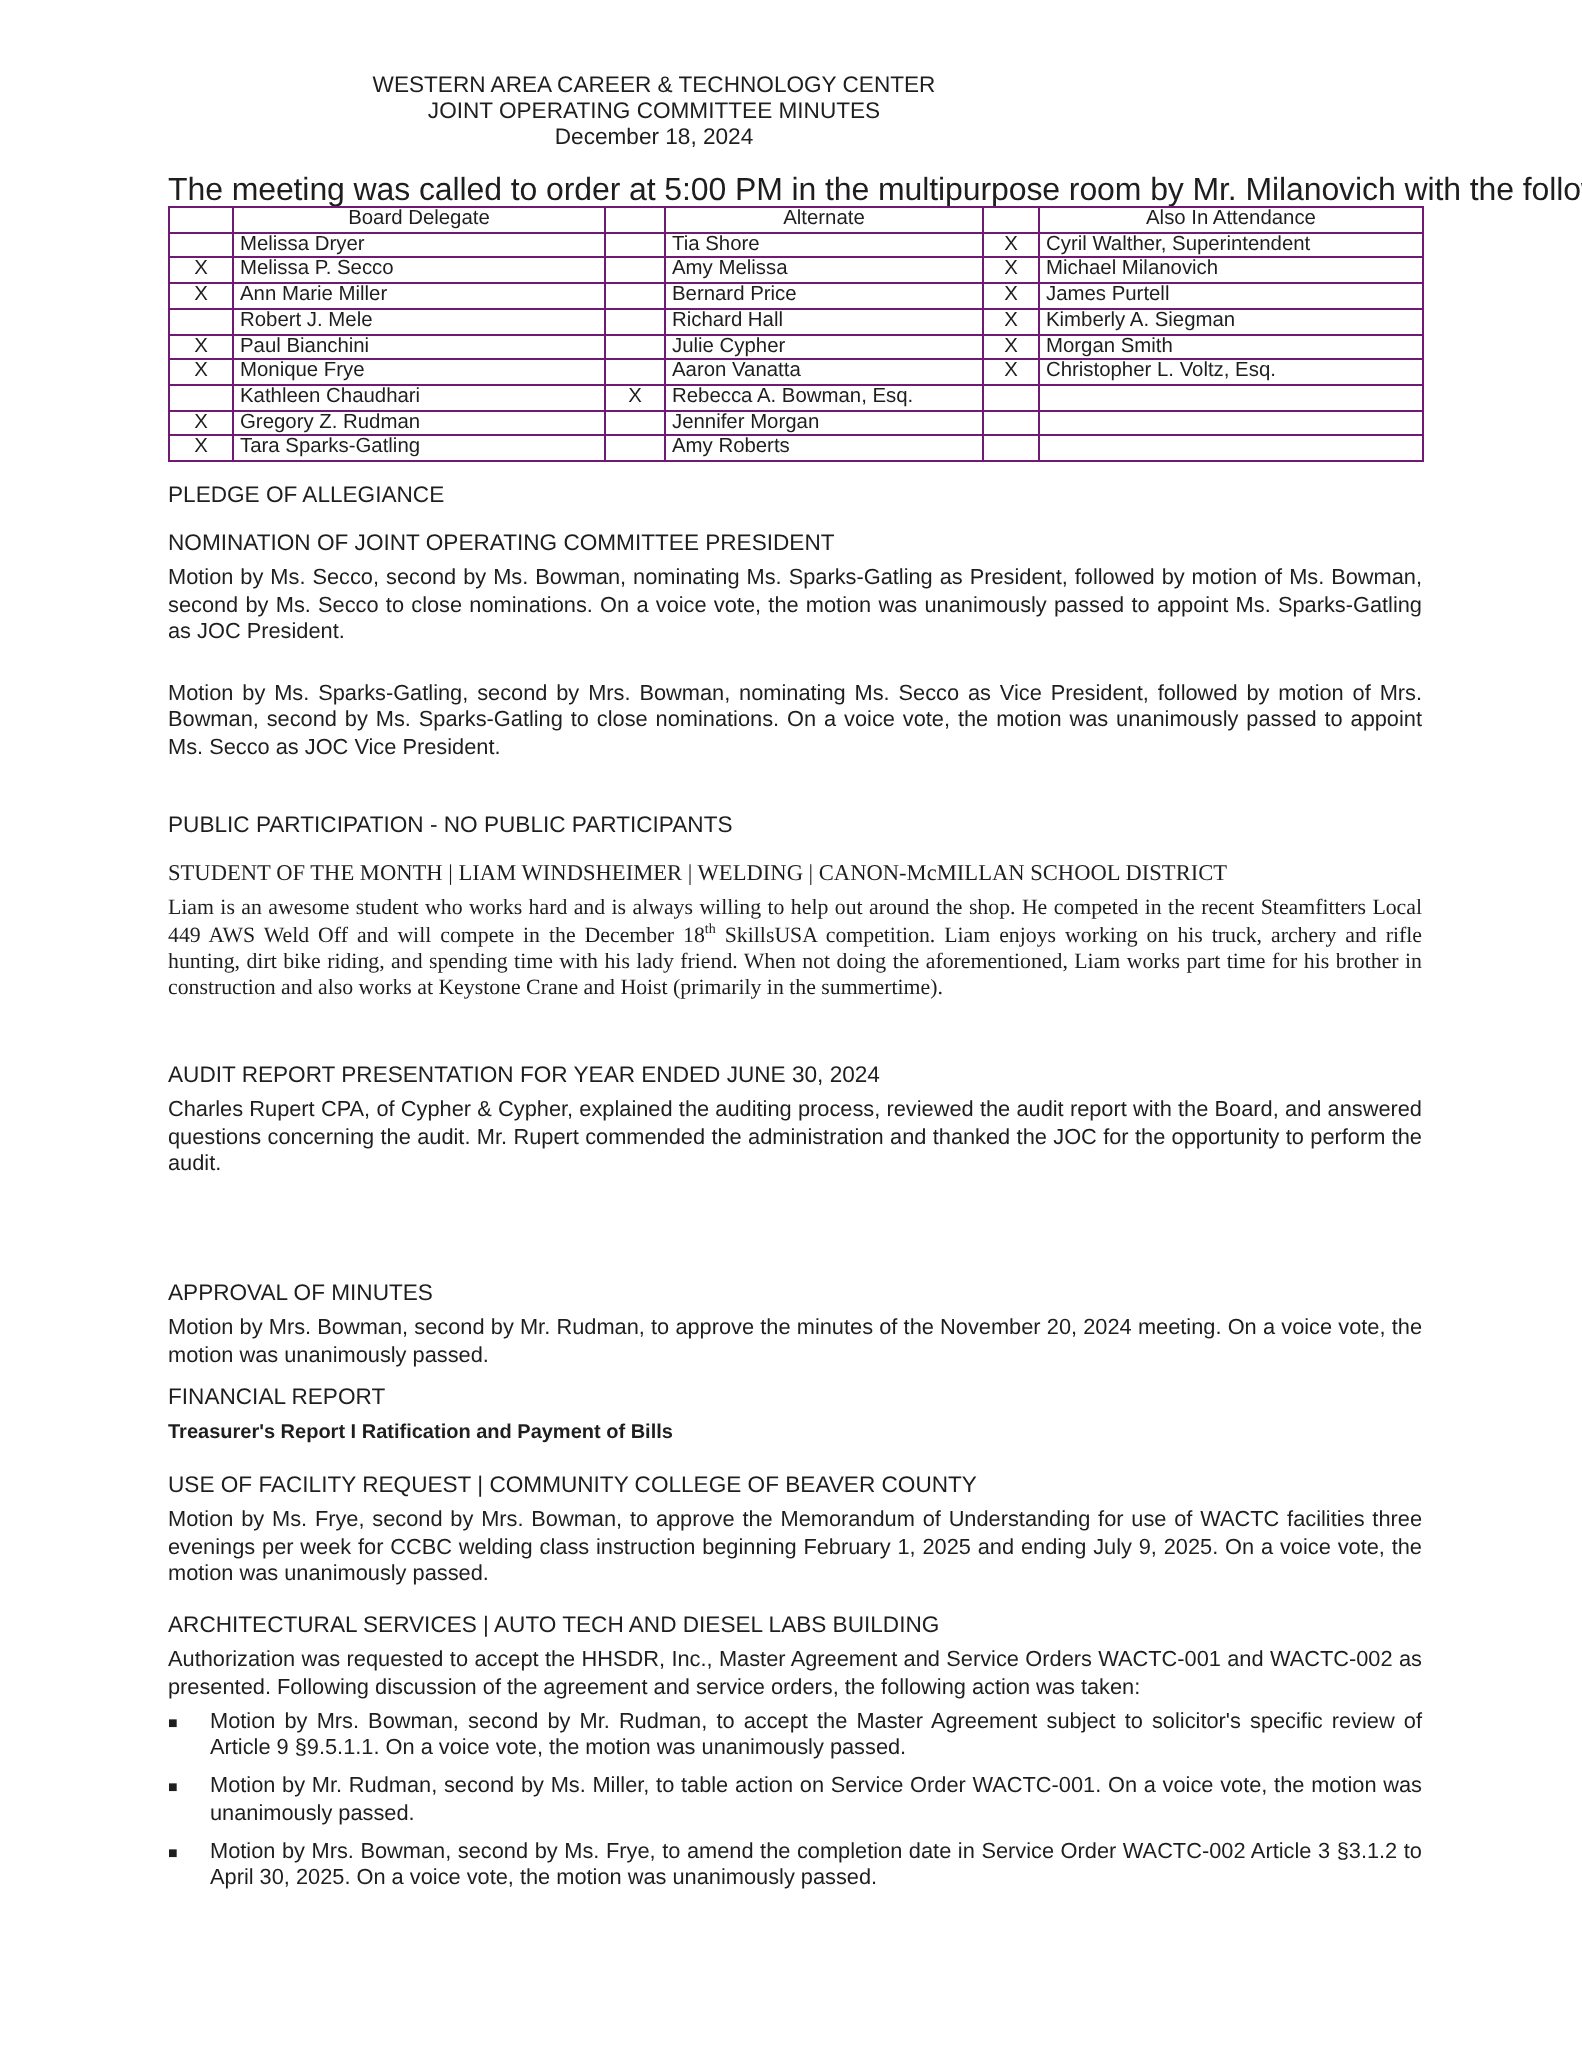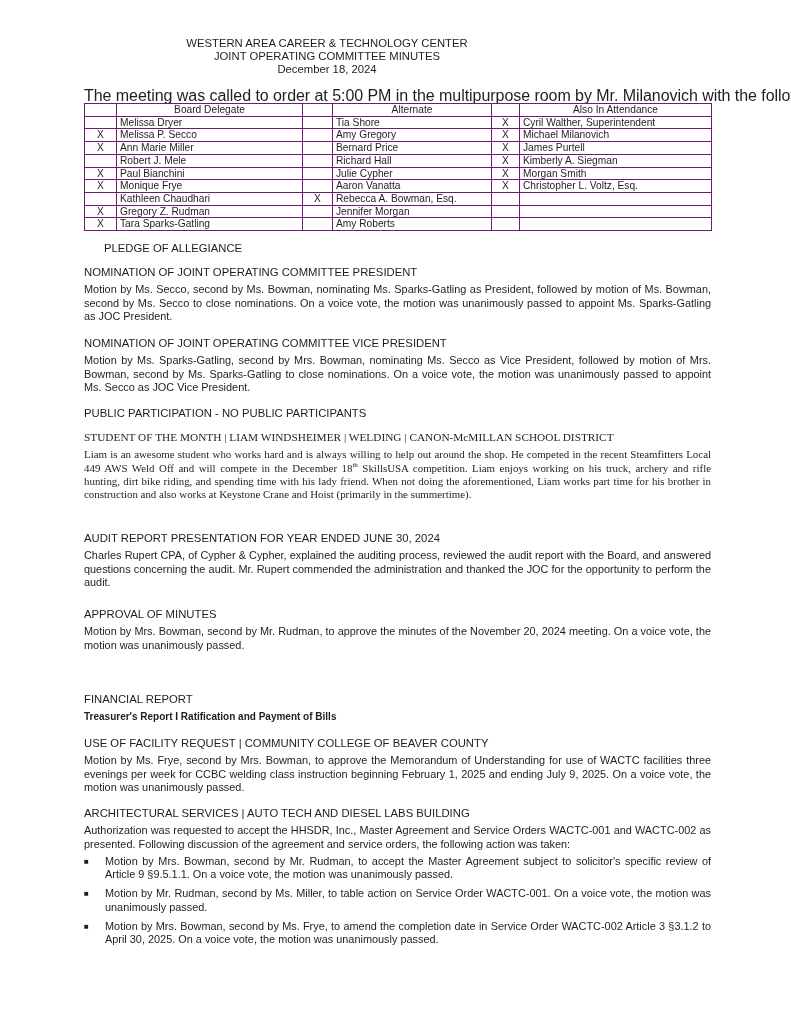--- a/index.html
+++ b/index.html
@@ -54,21 +54,21 @@
     <td>Melissa Dryer</td>
     <td class="mk"></td>
     <td>Tia Shore</td>
     <td class="mk">X</td>
     <td>Cyril Walther, Superintendent</td>
   </tr>
   <tr>
     <td class="mk">X</td>
     <td>Melissa P. Secco</td>
     <td class="mk"></td>
-    <td>Amy Gregory</td>
+    <td>Amy Melissa</td>
     <td class="mk">X</td>
     <td>Michael Milanovich</td>
   </tr>
   <tr>
     <td class="mk">X</td>
     <td>Ann Marie Miller</td>
     <td class="mk"></td>
     <td>Bernard Price</td>
     <td class="mk">X</td>
     <td>James Purtell</td>
@@ -117,49 +117,48 @@
     <td class="mk">X</td>
     <td>Tara Sparks-Gatling</td>
     <td class="mk"></td>
     <td>Amy Roberts</td>
     <td class="mk"></td>
     <td></td>
   </tr>
 </tbody>
   </table>
 
-<div class="sec" style="top:242px;margin-left:20px;">
+<div class="sec" style="top:242px;">
   <h2>PLEDGE OF ALLEGIANCE</h2>
 </div>
 
 <div class="sec" style="top:266px;">
   <h2>NOMINATION OF JOINT OPERATING COMMITTEE PRESIDENT</h2>
   <p>Motion by Ms. Secco, second by Ms. Bowman, nominating Ms. Sparks-Gatling as President, followed by motion of Ms. Bowman, second by Ms. Secco to close nominations. On a voice vote, the motion was unanimously passed to appoint Ms. Sparks-Gatling as JOC President.</p>
 </div>
 
 <div class="sec" style="top:337px;">
-  <h2>NOMINATION OF JOINT OPERATING COMMITTEE VICE PRESIDENT</h2>
   <p>Motion by Ms. Sparks-Gatling, second by Mrs. Bowman, nominating Ms. Secco as Vice President, followed by motion of Mrs. Bowman, second by Ms. Sparks-Gatling to close nominations. On a voice vote, the motion was unanimously passed to appoint Ms. Secco as JOC Vice President.</p>
 </div>
 
 <div class="sec" style="top:407px;">
   <h2>PUBLIC PARTICIPATION - NO PUBLIC PARTICIPANTS</h2>
 </div>
 
 <div class="sec" style="top:431px;font-family:Liberation Serif, serif;">
   <h2>STUDENT OF THE MONTH | LIAM WINDSHEIMER | WELDING | CANON-McMILLAN SCHOOL DISTRICT</h2>
   <p><span>Liam is an awesome student who works hard and is always willing to help out around the shop.  He competed in the recent Steamfitters Local 449 AWS Weld Off and will compete in the December 18</span><sup>th</sup><span> SkillsUSA competition.  Liam enjoys working on his truck, archery and rifle hunting, dirt bike riding, and spending time with his lady friend.  When not doing the aforementioned, Liam works part time for his brother in construction and also works at Keystone Crane and Hoist (primarily in the summertime).</span></p>
 </div>
 
 <div class="sec" style="top:532px;">
   <h2>AUDIT REPORT PRESENTATION FOR YEAR ENDED JUNE 30, 2024</h2>
   <p>Charles Rupert CPA, of Cypher &amp; Cypher, explained the auditing process, reviewed the audit report with the Board, and answered questions concerning the audit.  Mr. Rupert commended the administration and thanked the JOC for the opportunity to perform the audit.</p>
 </div>
 
-<div class="sec" style="top:608px;">
+<div class="sec" style="top:641px;">
   <h2>APPROVAL OF MINUTES</h2>
   <p>Motion by Mrs. Bowman, second by Mr. Rudman, to approve the minutes of the November 20, 2024 meeting.  On a voice vote, the motion was unanimously passed.</p>
 </div>
 
 <div class="sec" style="top:661px;margin-top:32px;">
   <h2>FINANCIAL REPORT</h2>
   <h3>Treasurer's Report I Ratification and Payment of Bills</h3>
 </div>
 
 <div class="sec" style="top:737px;">

